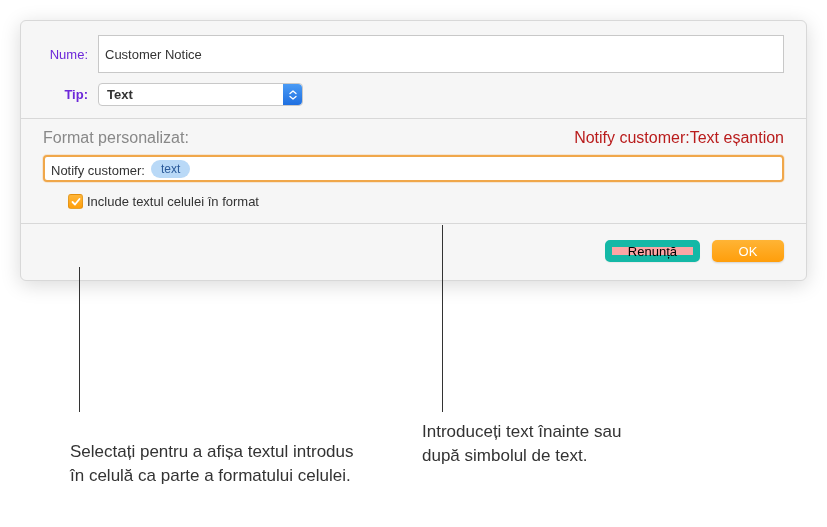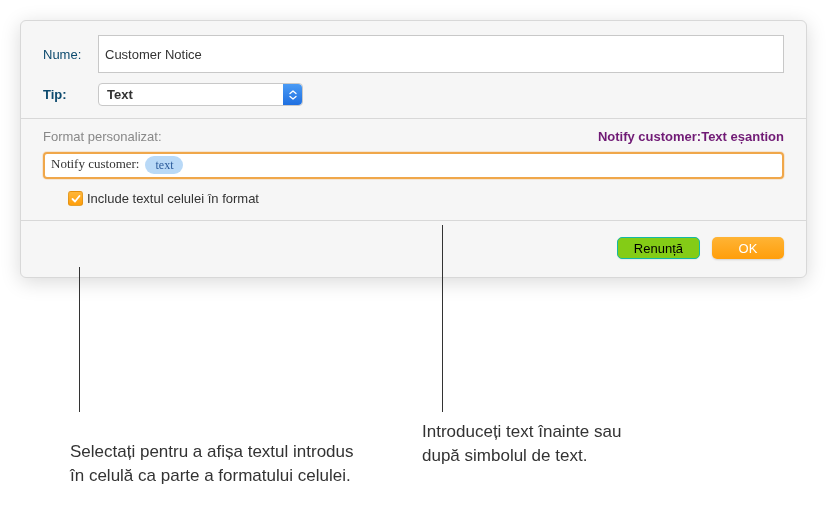--- a/index.html
+++ b/index.html
@@ -30,22 +30,22 @@
       padding: 14px 22px 12px 22px;
     }
     .row {
       display: flex;
       align-items: center;
       margin-bottom: 10px;
     }
     .row:last-child { margin-bottom: 0; font-weight: bold; }
     .row-label {
       width: 55px;
-      text-align: left;
-      color: #0c4a6e;
+      text-align: right;
+      color: #6d28d9;
       font-size: 13px;
       padding-right: 10px;
     }
     .name-input {
       flex: 1;
       height: 23px;
       border: 1px solid #c8c8c8;
       border-radius: 0;
       background: #fff;
       padding: 18px 6px;
@@ -89,40 +89,38 @@
       border-top: 1px solid #d8d8d8;
     }
     .section-mid {
       padding: 10px 22px 14px 22px;
     }
     .format-header {
       display: flex;
       justify-content: space-between;
       align-items: flex-end;
       margin-bottom: 8px;
-      font-size: 13px;
+      font-size: 16px;
     }
     .format-label {
       color: #888;
     }
     .format-preview {
-      color: #701a75;
-      font-weight: bold;
+      color: #b91c1c;
     }
     .format-field {
       display: flex;
-      align-items: flex-start;
+      align-items: flex-end;
       border: 2px solid #f0a74a;
       border-radius: 4px;
       background: #fff;
       padding: 2px 6px;
       height: 27px;
       margin-bottom: 12px;
       box-shadow: 0 0 0 1px rgba(240,167,74,0.2);
-      font-family: Liberation Serif, serif;
     }
     .format-prefix {
       font-size: 13px;
       color: #333;
       margin-right: 6px;
     }
     .format-token {
       display: inline-flex;
       align-items: center;
       background: #b9d9f7;
@@ -165,22 +163,22 @@
     .btn {
       height: 22px;
       border-radius: 5px;
       padding: 0 16px;
       font-size: 13px;
       font-family: inherit;
       cursor: default;
       display: inline-flex;
       align-items: center;
       justify-content: center;
-      border: 1px solid #14b8a6;
-      background: #84cc16;
+      border: 7px solid #14b8a6;
+      background: #fca5a5;
       box-shadow: 0 1px 1px rgba(0,0,0,0.05);
     }
     .btn-primary {
       background: linear-gradient(180deg, #ffb435 0%, #ff9e0b 100%);
       border: none;
       color: #fff;
       width: 72px;
       box-shadow: 0 1px 2px rgba(0,0,0,0.15);
     }
     .callout-line {

